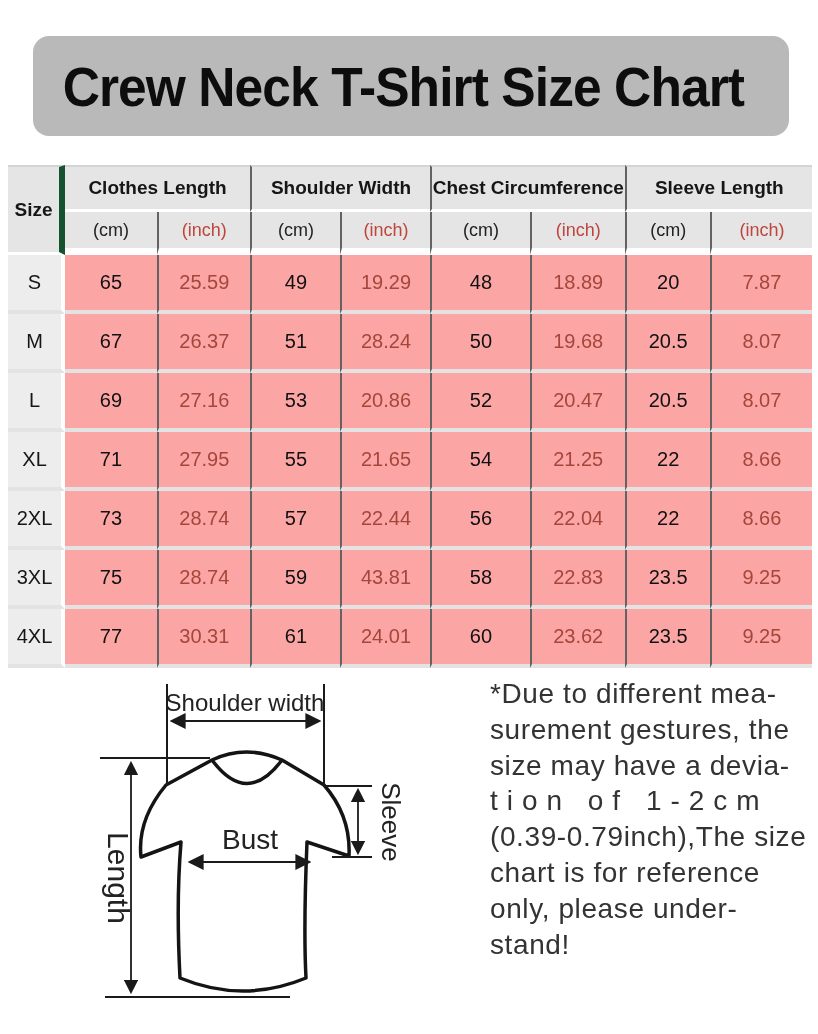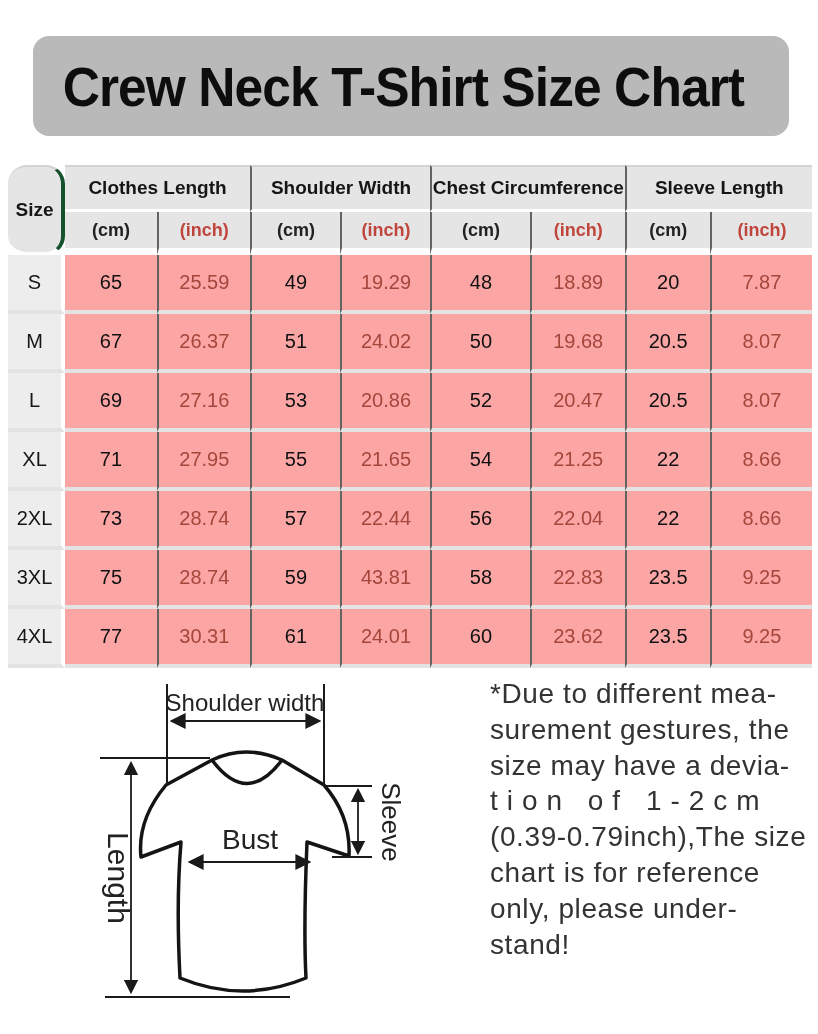--- a/index.html
+++ b/index.html
@@ -12,23 +12,23 @@
   .banner-text{font-size:56px;font-weight:700;color:#0d0d0d;white-space:nowrap;
                transform:scaleX(0.92);letter-spacing:-1px;}
 
   
   table.size-table{position:absolute;left:8px;top:165px;width:804px;
                    border-collapse:separate;border-spacing:0;table-layout:fixed;}
   .size-table th,.size-table td{padding:0;text-align:center;vertical-align:middle;}
 
   thead th{background:#e5e5e5;border-top:2px solid #d4d4d4;}
   th.corner{font-size:20px;font-weight:400;color:#1a1a1a;
-            border-right:4px solid #14532d;border-bottom:7px solid #ffffff;border-radius:19px;}
+            border-right:6px solid #14532d;border-bottom:7px solid #ffffff;}
   tr.group-row th{height:42px;font-size:19px;font-weight:700;color:#161616;border-bottom:3px solid #ffffff;}
-  tr.unit-row th{height:36px;font-size:18px;font-weight:700;border-top:none;border-bottom:7px solid #ffffff;}
+  tr.unit-row th{height:36px;font-size:18px;font-weight:400;border-top:none;border-bottom:7px solid #ffffff;}
   tr.unit-row th.cm{color:#222222;}
   tr.unit-row th.inch{color:#c0463d;}
   th.bl,td.bl{border-left:2px solid #636363;}
 
   tbody td{background:#fca5a5;height:55px;border-bottom:4px solid #e3e3e3;
            font-size:20px;font-weight:400;}
   tbody td.cm{color:#111111;}
   tbody td.inch{color:#a5463b;}
   tbody th.chip{background:#ededed;height:55px;border-bottom:4px solid #e3e3e3;
                 border-right:4px solid #ffffff;font-size:20px;font-weight:400;color:#161616;}
@@ -90,21 +90,21 @@
         <td class="cm bl">48</td>
         <td class="inch bl">18.89</td>
         <td class="cm bl">20</td>
         <td class="inch bl">7.87</td>
       </tr>
       <tr>
         <th class="chip">M</th>
         <td class="cm">67</td>
         <td class="inch bl">26.37</td>
         <td class="cm bl">51</td>
-        <td class="inch bl">24.02</td>
+        <td class="inch bl">28.24</td>
         <td class="cm bl">50</td>
         <td class="inch bl">19.68</td>
         <td class="cm bl">20.5</td>
         <td class="inch bl">8.07</td>
       </tr>
       <tr>
         <th class="chip">L</th>
         <td class="cm">69</td>
         <td class="inch bl">27.16</td>
         <td class="cm bl">53</td>

